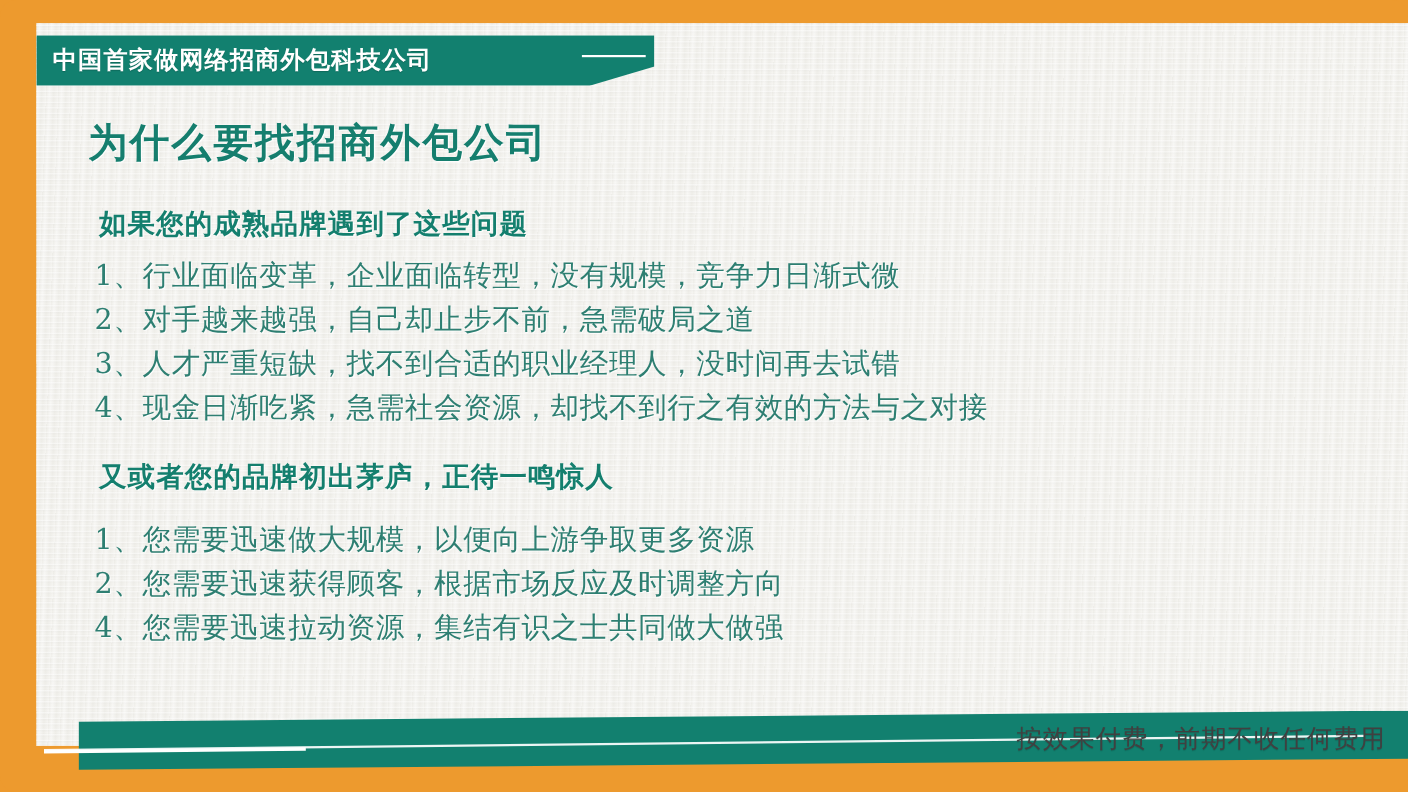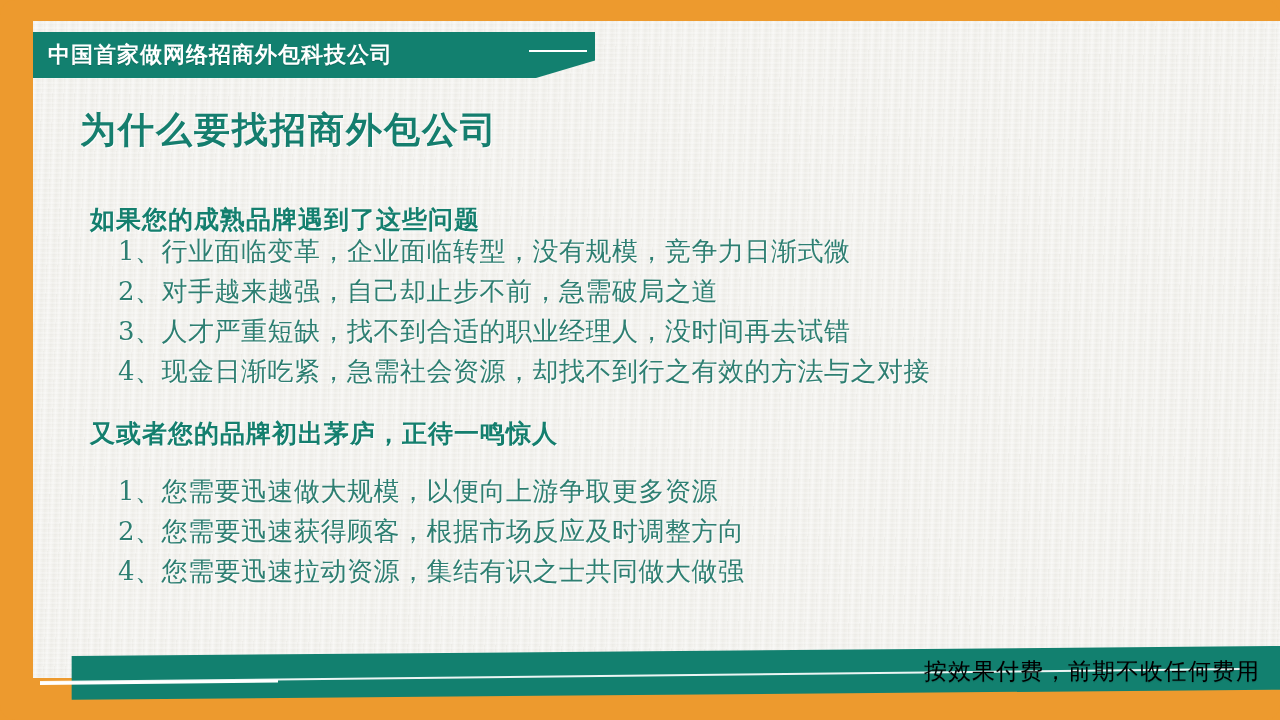--- a/index.html
+++ b/index.html
@@ -98,28 +98,27 @@
   .sub-head {
     position: absolute;
     left: 90px;
     font-size: 25px;
     font-weight: bold;
     color: #147F6E;
     letter-spacing: 1px;
     white-space: nowrap;
     text-shadow: 1px 1px 0 rgba(255,255,255,0.8);
   }
-  .sub-head-1 { top: 187px; margin-top: 16px; }
+  .sub-head-1 { top: 187px; }
   .sub-head-2 { top: 417px; }
 
   
   .list-block {
     position: absolute;
     left: 86px;
-    margin-left: 32px;
   }
   .list-1 { top: 231px; }
   .list-2 { top: 471px; }
 
   .list-item {
     font-family: "DejaVu Serif", "Liberation Serif", serif;
     font-size: 26px;
     line-height: 40px;
     color: #2E7F72;
     white-space: nowrap;
@@ -136,21 +135,21 @@
     height: 56px;
     background: #12806F;
     clip-path: polygon(3.1% 18%, 100% 0%, 100% 78%, 3.1% 96%);
     z-index: 5;
   }
   .bottom-bar-text {
     position: absolute;
     right: 20px;
     top: 656px;
     width: auto;
-    color: #000000;
+    color: #404040;
     font-size: 23px;
     font-weight: normal;
     letter-spacing: 1px;
     white-space: nowrap;
     z-index: 6;
     text-shadow: 0 1px 1px rgba(0,0,0,0.15);
   }
   .bottom-bar-rule {
     position: absolute;
     left: 40px;

